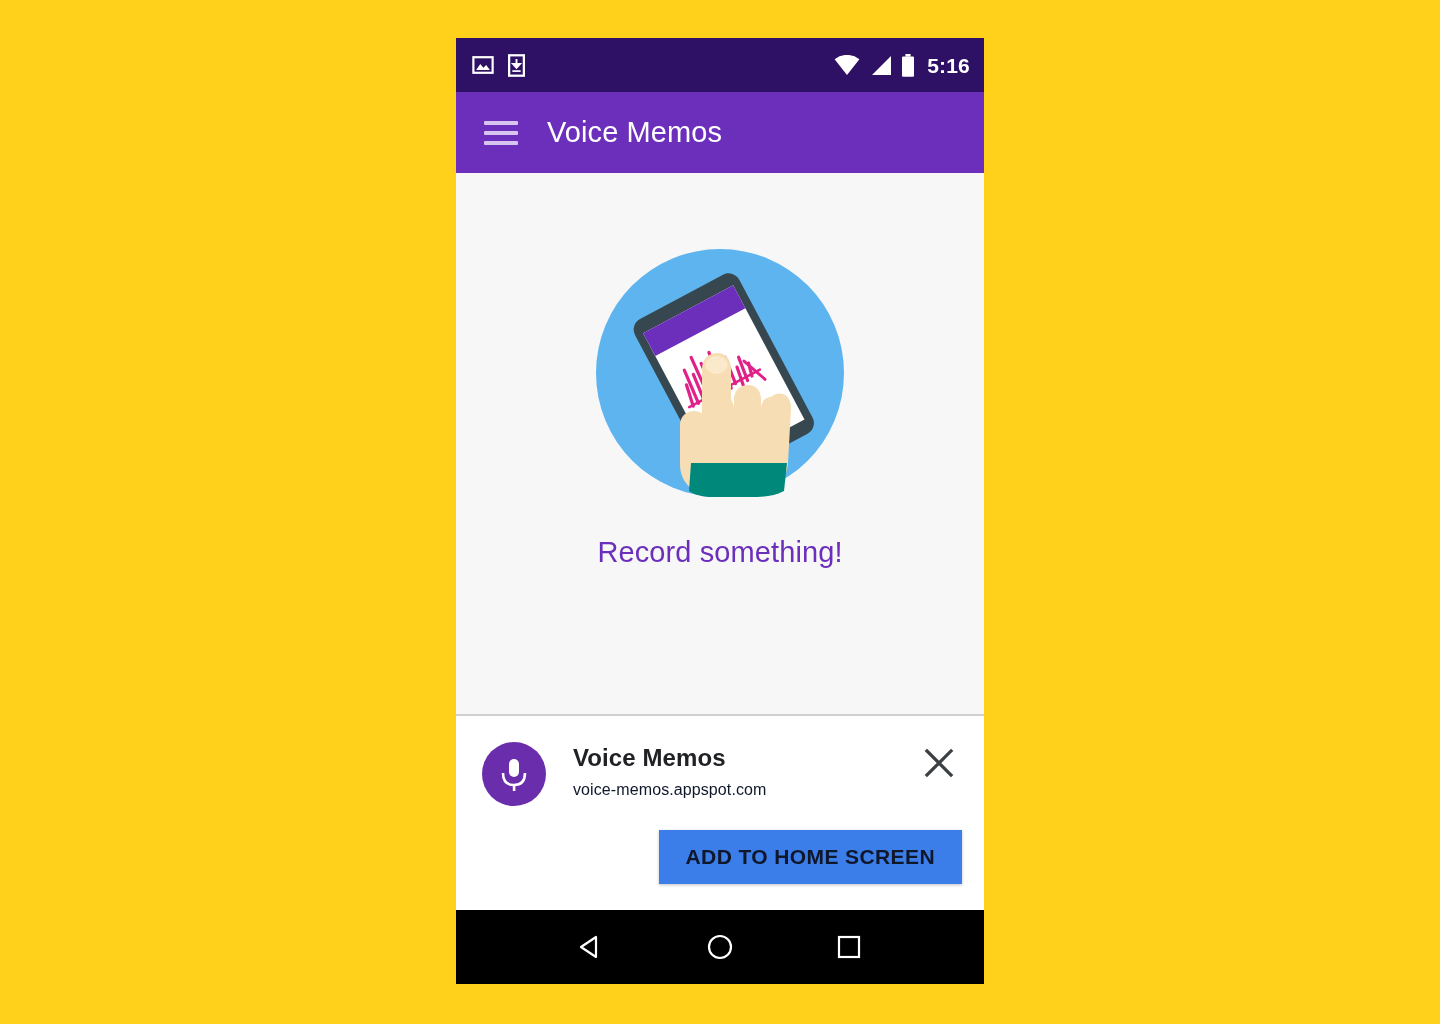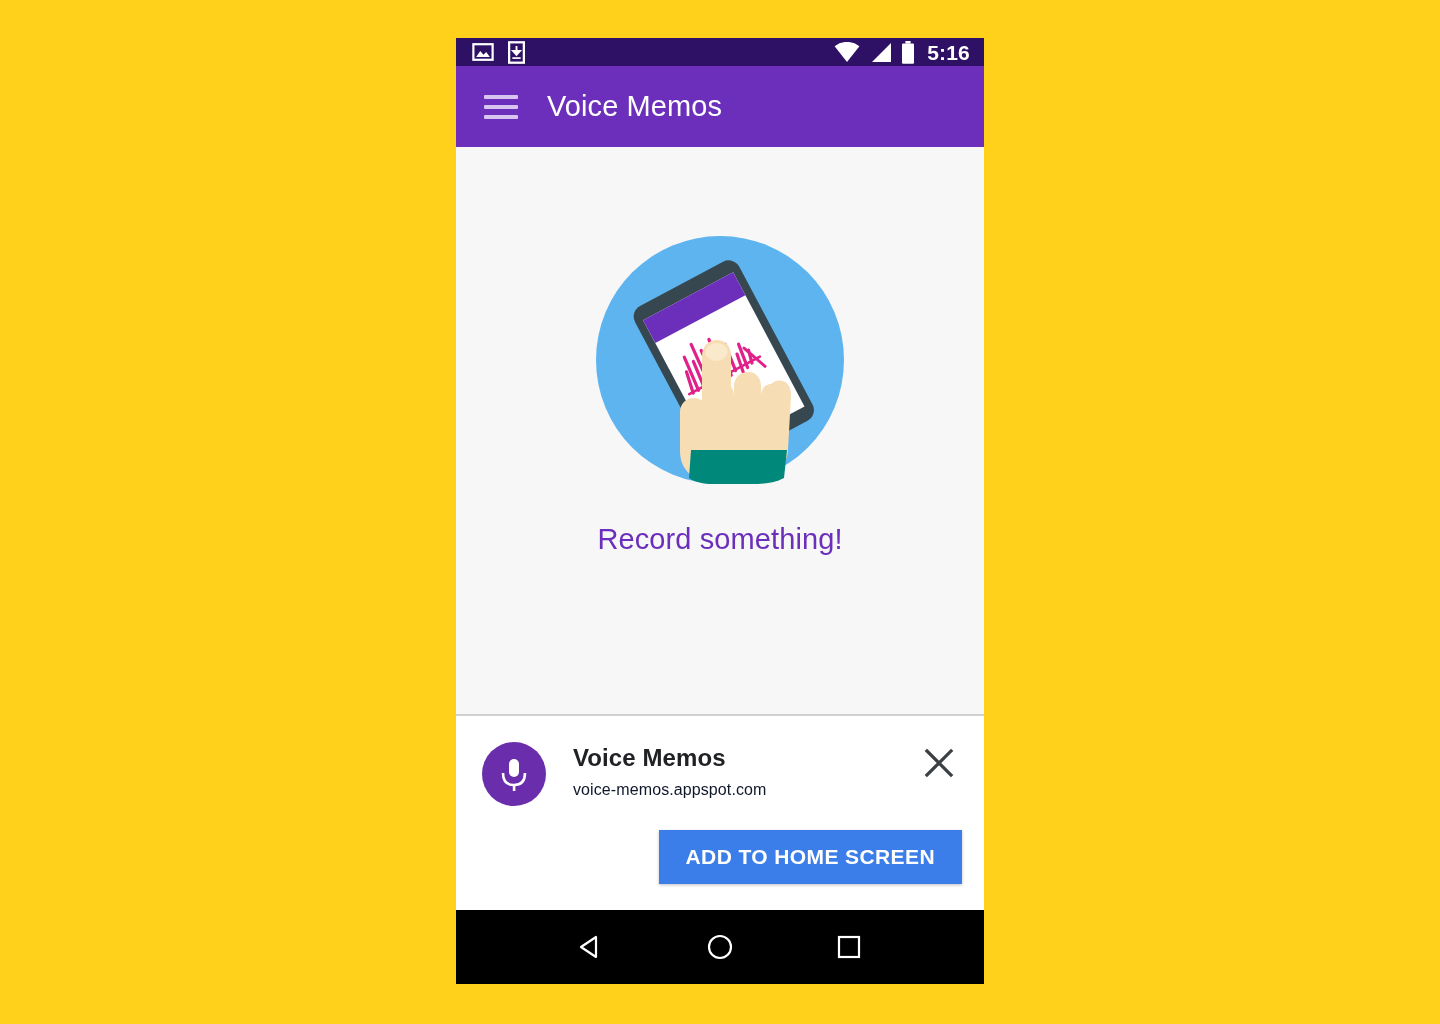--- a/index.html
+++ b/index.html
@@ -19,21 +19,21 @@
     left: 456px; top: 38px;
     width: 528px; height: 946px;
     background: #FFFFFF;
     overflow: hidden;
     display: flex;
     flex-direction: column;
   }
 
   
   #statusbar {
-    height: 28px;
+    height: 54px;
     background: #2E1065;
     display: flex;
     align-items: center;
     padding: 0 14px 0 16px;
     flex: none;
     color: #FFFFFF;
   }
   #statusbar .left { display: flex; align-items: center; gap: 14px; }
   #statusbar .right { margin-left: auto; display: flex; align-items: center; gap: 9px; }
   .sb-icon { display: block; }
@@ -124,21 +124,21 @@
   #banner-close {
     position: absolute;
     right: 28px; top: 30px;
     width: 34px; height: 34px;
     cursor: pointer;
   }
   #install-button {
     position: absolute;
     right: 22px; bottom: 26px;
     background: #3B7DE9;
-    color: #ffffff;
+    color: #0f172a;
     border: none;
     height: 54px;
     padding: 0 27px;
     font-size: 21px;
     font-weight: bold;
     font-family: "Liberation Sans", sans-serif;
     letter-spacing: .4px;
     cursor: pointer;
     box-shadow: 0 1px 3px rgba(0,0,0,.25);
   }

